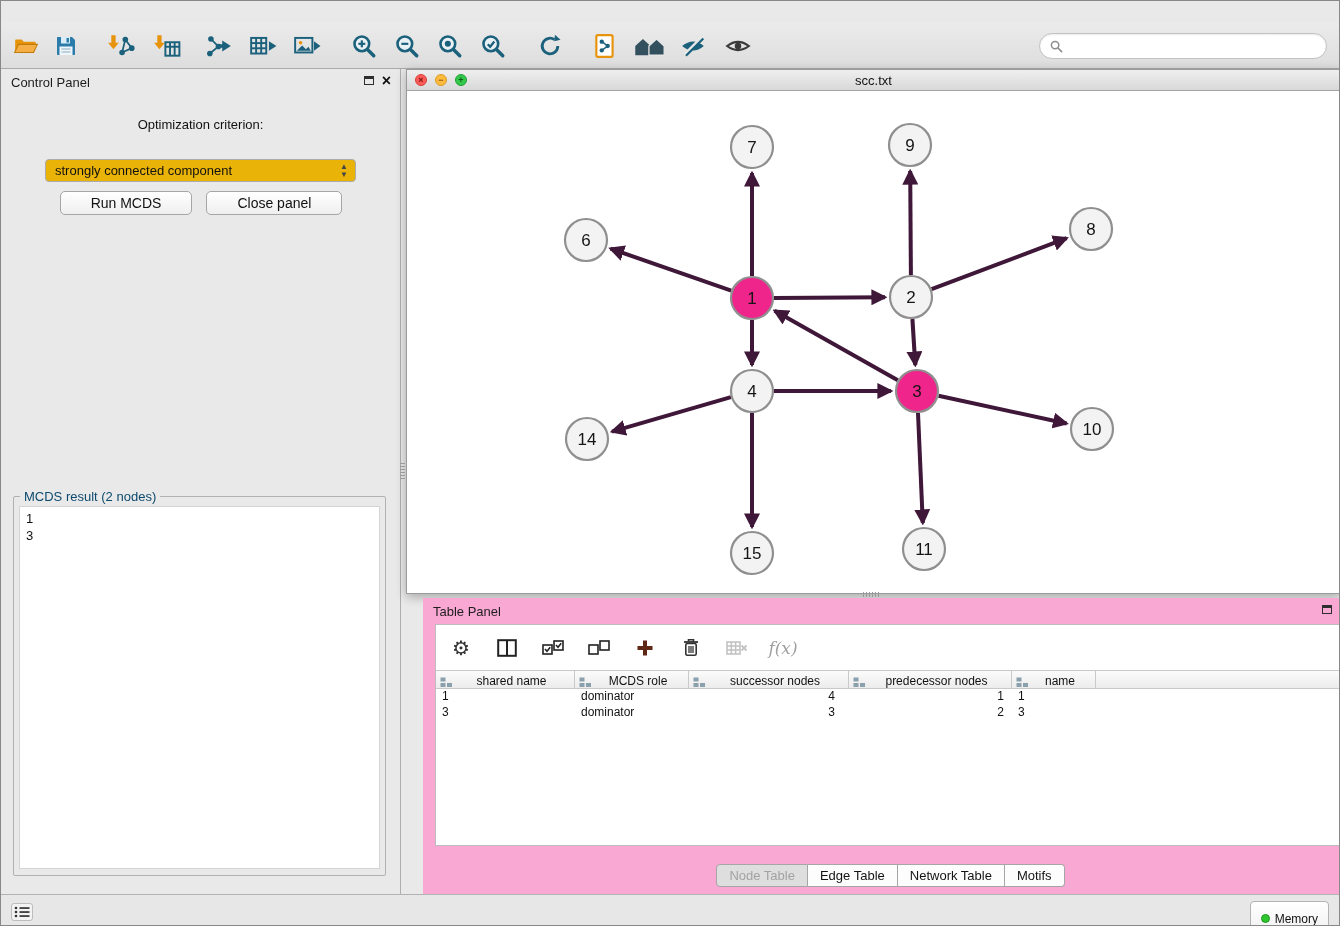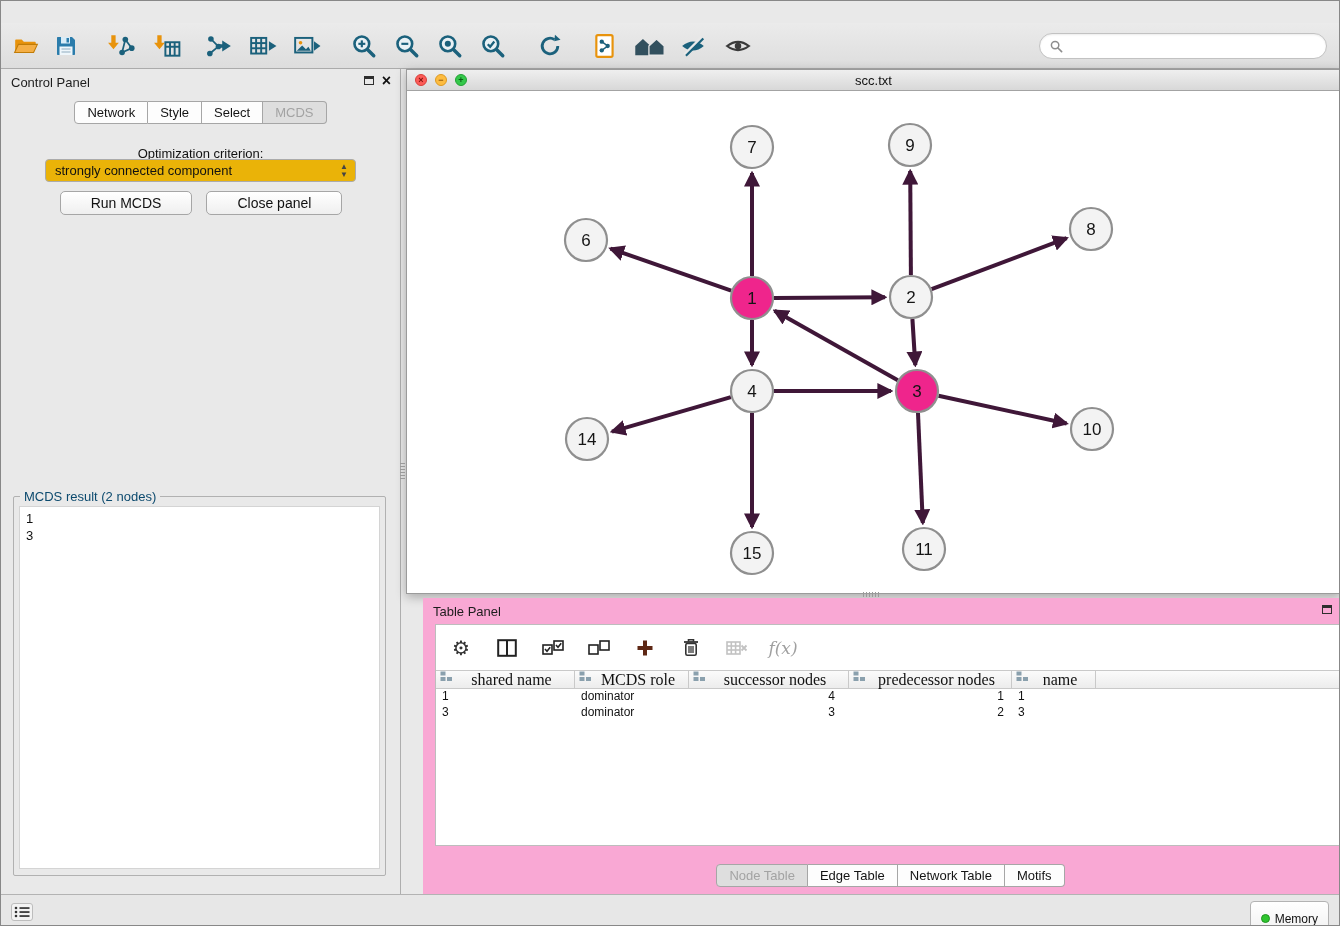--- a/index.html
+++ b/index.html
@@ -82,22 +82,22 @@
   #table-area { position:absolute; left:12px; top:26px; width:911px; height:222px;
                 background:#fff; border:1px solid #bdbdbd; overflow:hidden; }
   .table-toolbar { position:relative; height:45px; display:flex; align-items:center;
                    padding-left:12px; gap:20px; }
   .ttb { display:flex; align-items:center; justify-content:center; width:26px; height:26px; }
   .gear-glyph { font-size:20px; color:#333; line-height:22px; }
   .fx-label { font-family:"DejaVu Serif", serif; font-style:italic; font-size:17px; color:#a0a0a0; }
 
   .thead { display:flex; height:19px; background:linear-gradient(#fbfbfb,#ececec);
            border-top:1px solid #c9c9c9; border-bottom:1px solid #c9c9c9; }
-  .th { display:flex; align-items:flex-start; font-size:16px; color:#111;
-        border-right:1px solid #c9c9c9; padding:0 4px;font-family:Liberation Serif, serif; }
+  .th { display:flex; align-items:flex-end; font-size:12px; color:#111;
+        border-right:1px solid #c9c9c9; padding:0 4px; }
   .th .th-label { flex:1; text-align:center; }
   .tr { display:flex; height:16px; font-size:12px; color:#111; }
   .td { padding:0 6px; overflow:hidden; white-space:nowrap; }
   .c0 { width:139px; } .c1 { width:114px; } .c2 { width:160px; } .c3 { width:163px; } .c4 { width:84px; }
   .num { text-align:right; padding-right:14px; }
   .num2 { text-align:right; padding-right:8px; }
 
   .bottom-tabs { position:absolute; bottom:7px; left:0; width:100%; display:flex;
                  justify-content:center; }
 
@@ -268,26 +268,20 @@
     </div>
   </div>
 
   <div id="control-panel">
     <div class="panel-head">
       <span class="panel-title">Control Panel</span>
       <span class="panel-icons">
         <span class="float-icon"></span>
         <span class="close-icon">×</span>
       </span>
-    </div>
-    <div class="seg-row">
-      <span class="seg">Network</span>
-      <span class="seg">Style</span>
-      <span class="seg">Select</span>
-      <span class="seg active">MCDS</span>
     </div>
     <div class="opt-label">Optimization criterion:</div>
     <div id="opt-select">
       <span>strongly connected component</span>
       <span class="stepper">
           <span>▲</span>
           <span>▼</span>
         </span>
     </div>
     <div class="btn-row">

